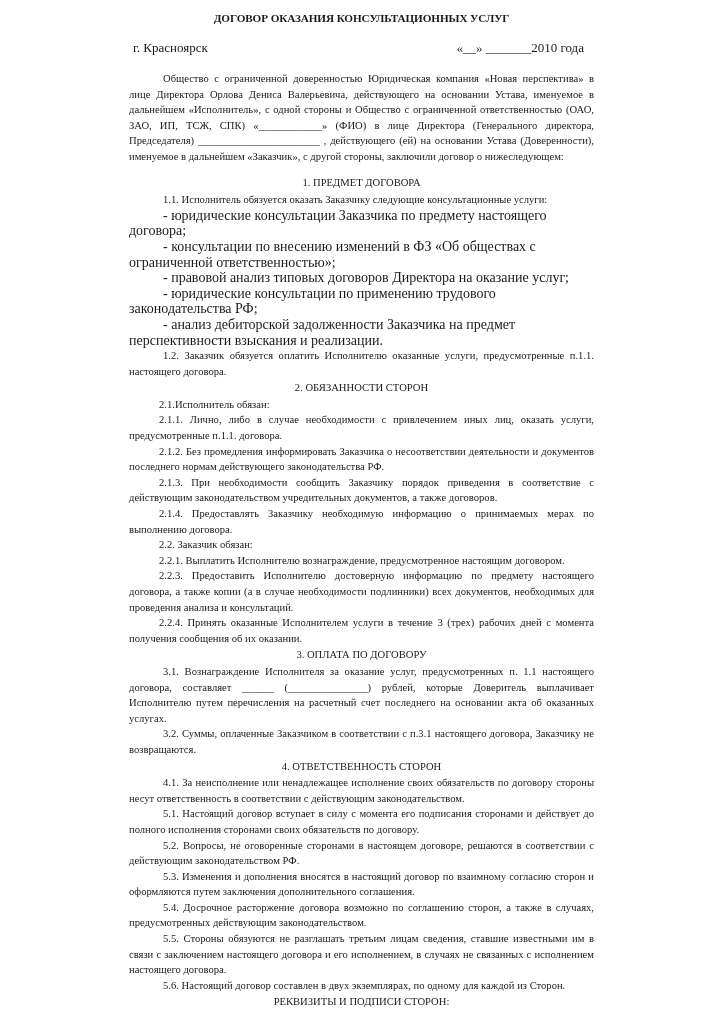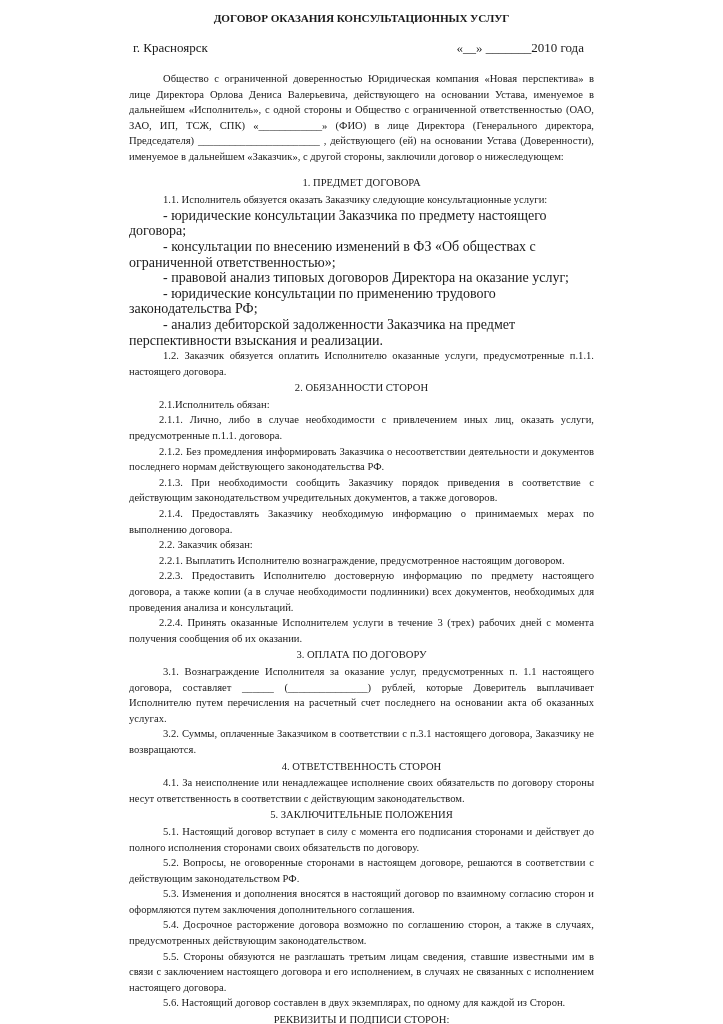--- a/index.html
+++ b/index.html
@@ -116,21 +116,20 @@
   <p class="para tight">2.2.3. Предоставить Исполнителю достоверную информацию по предмету настоящего договора, а также копии (а в случае необходимости подлинники) всех документов, необходимых для проведения анализа и консультаций.</p>
   <p class="para tight">2.2.4. Принять оказанные Исполнителем услуги в течение 3 (трех) рабочих дней с момента получения сообщения об их оказании.</p>
 
   <div class="section-head no-gap">3. ОПЛАТА ПО ДОГОВОРУ</div>
   <p class="para">3.1. Вознаграждение Исполнителя за оказание услуг, предусмотренных п. 1.1 настоящего договора, составляет ______ (_______________) рублей, которые Доверитель выплачивает Исполнителю путем перечисления на расчетный счет последнего на основании акта об оказанных услугах.</p>
   <p class="para">3.2. Суммы, оплаченные Заказчиком в соответствии с п.3.1 настоящего договора, Заказчику не возвращаются.</p>
 
   <div class="section-head no-gap">4. ОТВЕТСТВЕННОСТЬ СТОРОН</div>
   <p class="para">4.1. За неисполнение или ненадлежащее исполнение своих обязательств по договору стороны несут ответственность в соответствии с действующим законодательством.</p>
 
-  <div class="section-head no-gap">5. ЗАКЛЮЧИТЕЛЬНЫЕ ПОЛОЖЕНИЯ</div>
   <p class="para">5.1. Настоящий договор вступает в силу с  момента его подписания сторонами и действует до полного исполнения сторонами своих обязательств по договору.</p>
   <p class="para">5.2. Вопросы, не оговоренные сторонами в настоящем договоре, решаются в соответствии с действующим законодательством РФ.</p>
   <p class="para">5.3. Изменения и дополнения вносятся в настоящий договор по взаимному согласию сторон и оформляются путем заключения дополнительного соглашения.</p>
   <p class="para">5.4. Досрочное расторжение договора возможно по соглашению сторон, а также в случаях, предусмотренных действующим законодательством.</p>
   <p class="para">5.5. Стороны обязуются не разглашать третьим лицам сведения, ставшие известными им в связи с заключением настоящего договора и его исполнением, в случаях не связанных с исполнением настоящего договора.</p>
   <p class="para">5.6. Настоящий договор составлен в двух экземплярах, по одному для каждой из Сторон.</p>
 
   <div class="section-head no-gap">РЕКВИЗИТЫ И ПОДПИСИ СТОРОН:</div>
 
   <div class="sign-block">

